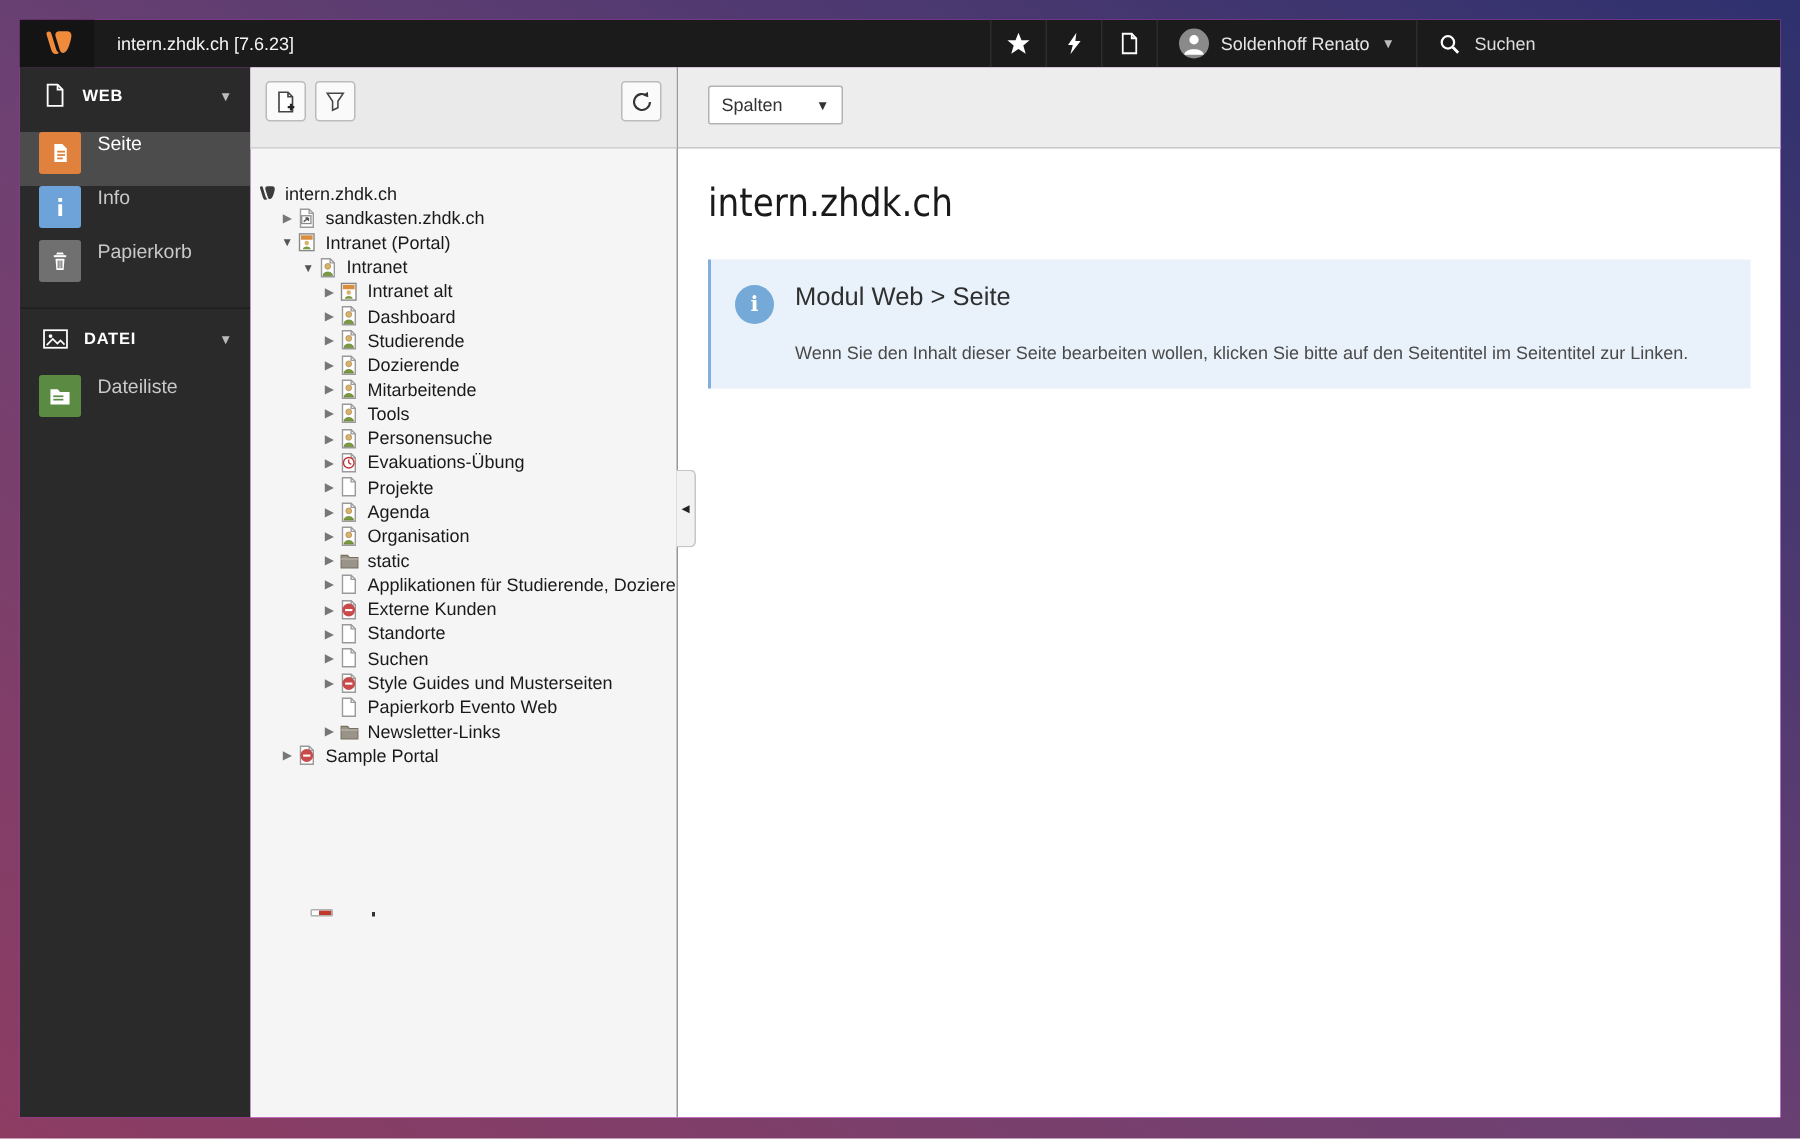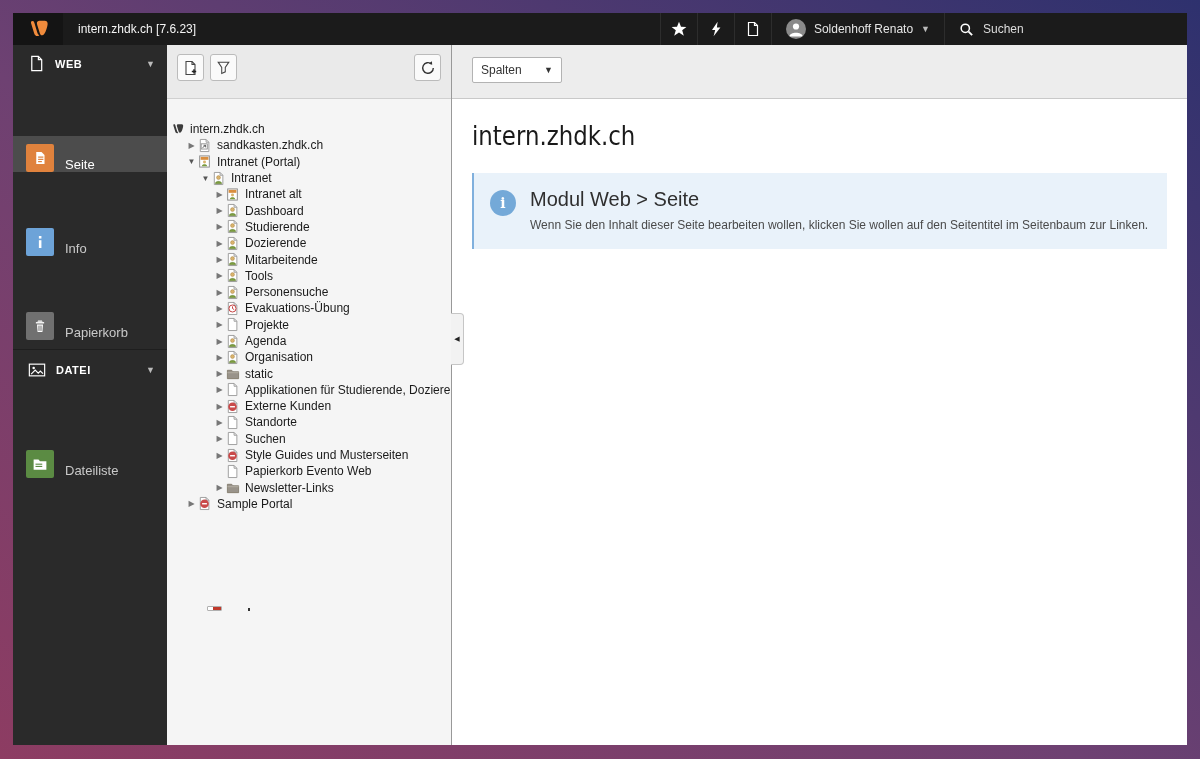--- a/index.html
+++ b/index.html
@@ -25,21 +25,21 @@
   .avatar { width:20px; height:20px; border-radius:50%; background:#8a8a8a; overflow:hidden; display:flex; align-items:center; justify-content:center; }
   .tb-search { width:243px; display:flex; align-items:center; gap:9px; padding-left:14px; border-left:1px solid #2d2d2d; cursor:text; }
   .tb-search-label { color:#ddd; font-size:12px; }
   
   .main { flex:1; display:flex; min-height:0; }
   
   .module-menu { width:154px; background:#2a2a2a; flex:0 0 154px; overflow:hidden; }
   .mm-head { display:flex; align-items:center; gap:10px; padding:10px 12px 16px 15px; cursor:pointer; }
   .mm-head-label { color:#fff; font-size:11px; font-weight:bold; letter-spacing:.5px; flex:1; }
   .mm-caret { color:#bbb; font-size:9px; }
-  .mm-item { height:36px; display:flex; align-items:flex-end; gap:11px; padding-left:13px; cursor:pointer;margin-top:48px; }
+  .mm-item { height:36px; display:flex; align-items:flex-start; gap:11px; padding-left:13px; cursor:pointer; }
   .mm-item.active { background:#4c4c4c; }
   .mm-item.active .mm-item-label { color:#fff; }
   .mm-item-icon { width:28px; height:28px; border-radius:2px; display:flex; align-items:center; justify-content:center; flex:0 0 28px; }
   .mm-item-label { color:#c9c9c9; font-size:13px; white-space:nowrap; }
   .mm-group + .mm-group { border-top:1px solid #1e1e1e; margin-top:9px; padding-top:2px; }
   
   .tree-panel { width:285px; flex:0 0 285px; background:#f5f5f5; border-right:1px solid #999; position:relative; display:flex; flex-direction:column; min-height:0; }
   .tree-toolbar { height:54px; flex:0 0 54px; background:#eaeaea; border-bottom:1px solid #d0d0d0; display:flex; align-items:flex-start; padding:9px 10px 0 10px; }
   .tt-btn { width:27px; height:27px; background:#fafafa; border:1px solid #bbb; border-radius:3px; display:flex; align-items:center; justify-content:center; cursor:pointer; margin-right:6px; }
   .tt-right { margin-left:auto; margin-right:0; }
@@ -58,21 +58,21 @@
   
   .content { flex:1; display:flex; flex-direction:column; background:#fff; min-width:0; }
   .docheader { height:54px; flex:0 0 54px; background:#ededed; border-bottom:1px solid #c9c9c9; padding:12px 20px 0 20px; }
   .select-box { width:90px; height:26px; background:#fff; border:1px solid #b3b3b3; border-radius:2px; display:flex; align-items:center; padding:0 8px; font-size:12px; color:#333; cursor:pointer; }
   .select-box .sel-label { flex:1; }
   .select-box .sel-caret { font-size:9px; color:#333; }
   .content-body { flex:1; padding:22px 20px; overflow:hidden; }
   .page-title { font-family:"DejaVu Sans", sans-serif; font-size:26px; font-weight:500; color:#1a1a1a; transform:scaleX(.88); transform-origin:left center; margin-bottom:22px; white-space:nowrap; }
   .infobox { background:#e9f2fa; border-left:2px solid #80b0dd; padding:15px 16px 17px 16px; display:flex; gap:14px; }
   .infobox-icon { width:26px; height:26px; flex:0 0 26px; border-radius:50%; background:#74a9d8; color:#fff; display:flex; align-items:center; justify-content:center; font-size:14px; font-weight:bold; font-family:"DejaVu Serif", serif; margin-top:2px; }
-  .infobox-title { font-size:20px; color:#2f2f2f; margin-bottom:7px; }
+  .infobox-title { font-size:17px; color:#2f2f2f; margin-bottom:20px; }
   .infobox-text { font-size:12px; color:#4a4a4a; }
   svg { display:block; }
 </style>
 </head>
 <body>
 
 <div class="app">
 
   <div class="topbar">
     <div class="logo-block">
@@ -495,20 +495,20 @@
           <span class="sel-label">Spalten</span>
           <span class="sel-caret">▼</span>
         </div>
       </div>
       <div class="content-body">
         <h1 class="page-title">intern.zhdk.ch</h1>
         <div class="infobox">
           <div class="infobox-icon">i</div>
           <div>
             <div class="infobox-title">Modul Web &gt; Seite</div>
-            <div class="infobox-text">Wenn Sie den Inhalt dieser Seite bearbeiten wollen, klicken Sie wollen auf den Seitentitel im Seitenbaum zur Linken.</div>
+            <div class="infobox-text">Wenn Sie den Inhalt dieser Seite bearbeiten wollen, klicken Sie bitte auf den Seitentitel im Seitentitel zur Linken.</div>
           </div>
         </div>
       </div>
     </div>
 
   </div>
 </div>
 
 </body></html>

